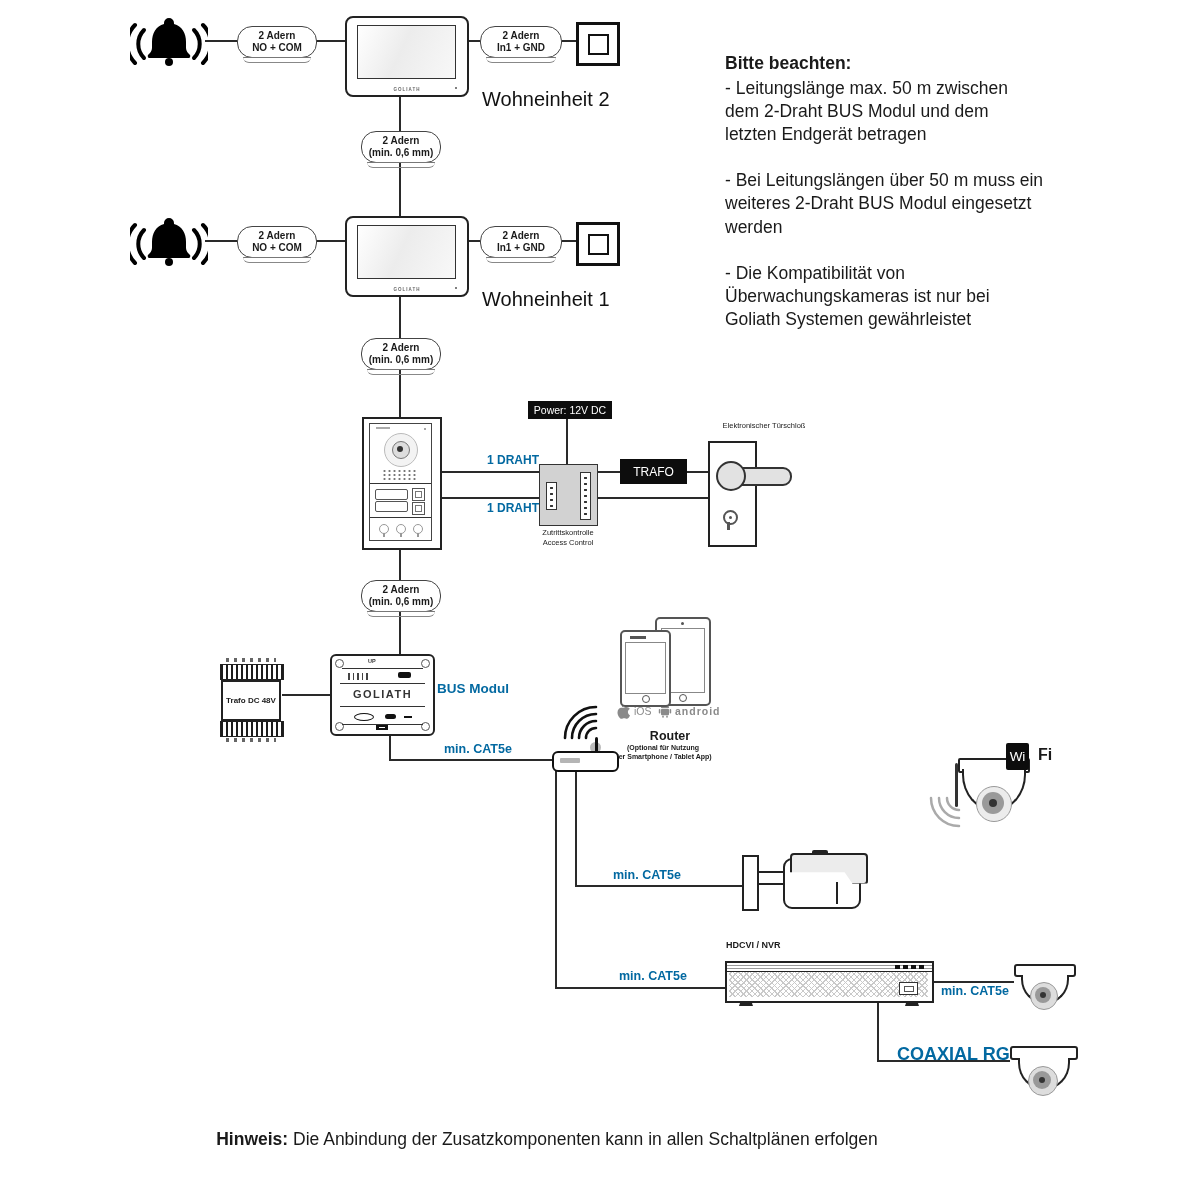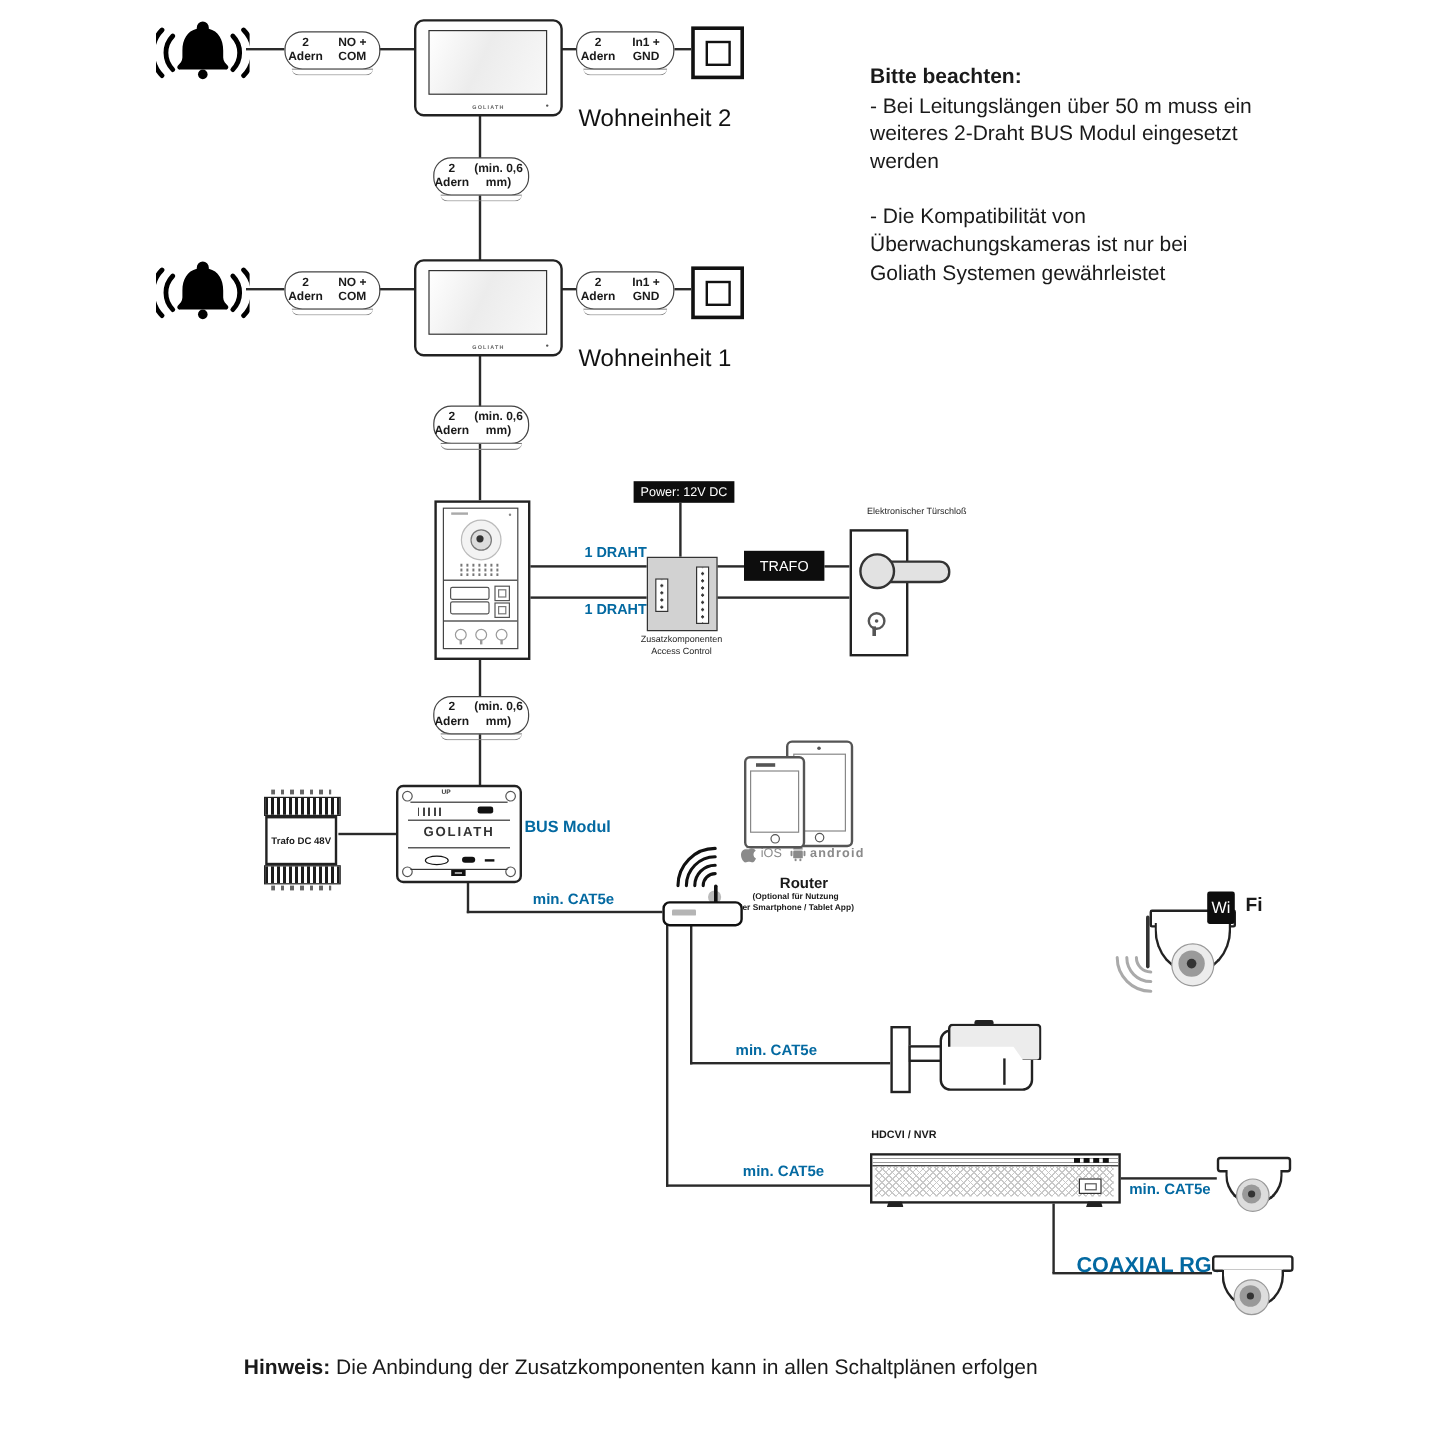--- a/index.html
+++ b/index.html
@@ -2,21 +2,21 @@
 <html><head>
 <meta charset="utf-8">
 <style>
   html,body{margin:0;padding:0;background:#fff;}
   #stage{position:relative;width:1200px;height:1200px;background:#fff;overflow:hidden;
          font-family:"Liberation Sans",sans-serif;color:#1a1a1a;}
   .abs{position:absolute;}
   .wh{position:absolute;height:2px;background:#2a2a2a;}
   .wv{position:absolute;width:2px;background:#2a2a2a;}
   .pill{position:absolute;width:78px;height:30px;border:1.2px solid #444;border-radius:15px;
-        background:#fff;display:flex;flex-direction:row;align-items:center;justify-content:center;
+        background:#fff;display:flex;flex-direction:column;align-items:center;justify-content:center;
         font-size:10px;font-weight:bold;line-height:1.25;text-align:center;z-index:3;}
   .pill::after{content:"";position:absolute;left:5px;right:5px;bottom:-6px;height:4px;
         border-top:1px solid #777;border-bottom:1px solid #888;border-radius:0 0 10px 10px;}
   .monitor{position:absolute;width:120px;height:77px;border:2.5px solid #222;border-radius:8px;background:#fff;z-index:2;}
   .monitor .scr{position:absolute;left:10px;top:7px;width:97px;height:52px;border:1.5px solid #333;
         background:linear-gradient(115deg,#ffffff 0%,#ececec 45%,#f8f8f8 100%);}
   .monitor .logo{position:absolute;left:0;right:0;bottom:3px;text-align:center;font-size:4.5px;
         letter-spacing:1px;color:#666;font-weight:bold;}
   .monitor .led{position:absolute;right:10px;bottom:6px;width:2px;height:2px;background:#555;border-radius:50%;}
   .btnicon{position:absolute;width:38px;height:38px;border:3px solid #111;background:#fff;
@@ -34,21 +34,21 @@
   .ds-icon::after{content:"";position:absolute;left:2.5px;top:8px;width:2px;height:4px;background:#999;}
   .term{position:absolute;background:#fff;border:1px solid #333;
         background-image:radial-gradient(circle,#333 1.1px,transparent 1.4px);
         background-size:100% 6px;background-position:center 2px;background-repeat:repeat-y;}
   .comb{position:absolute;width:62px;height:14px;border:1.5px solid #222;
         background:repeating-linear-gradient(90deg,#1c1c1c 0 2px,#fff 2px 5px);}
   .screwrow{position:absolute;width:50px;height:4px;
         background:repeating-linear-gradient(90deg,#666 0 3px,transparent 3px 8px);}
   .corner-screw{position:absolute;width:7px;height:7px;border:1.2px solid #555;border-radius:50%;}
   .divline{position:absolute;height:1px;background:#333;}
-  .footer{position:absolute;left:0;top:1129px;width:1068px;text-align:center;font-size:17.5px;}
+  .footer{position:absolute;left:0;top:1129px;width:1068px;text-align:center;font-size:17.5px;padding-left:13px;}
   .footer b{font-weight:bold;}
   .graylogo{color:#8a8a8a;}
 </style>
 </head>
 <body>
 
 <div id="stage">
 
   <svg class="abs" style="left:130px;top:12px;" width="78" height="64" viewBox="0 0 78 64">
     <path d="M39 6 a5 5 0 0 1 5 5 v1 c8 2 12 9 12 18 v6 c0 3 2 5 4 7 a2 2 0 0 1 -2 3 H20 a2 2 0 0 1 -2 -3 c2 -2 4 -4 4 -7 v-6 c0 -9 4 -16 12 -18 v-1 a5 5 0 0 1 5 -5 z" fill="#000"></path>
@@ -115,20 +115,23 @@
     </div>
   <div class="unitlbl" style="left:482px;top:288px;">Wohneinheit 1</div>
   <div class="wv" style="left:399px;top:293px;height:124px;"></div>
   <div class="pill" style="left:361px;top:338px;">
     <div>2 Adern</div>
     <div>(min. 0,6 mm)</div>
   </div>
 
   <div class="notes">
     <div class="t">Bitte beachten:</div>
+    <p class="prelines">- Leitungslänge max. 50 m zwischen
+dem 2-Draht BUS Modul und dem
+letzten Endgerät betragen</p>
     <p class="prelines">- Bei Leitungslängen über 50 m muss ein
 weiteres 2-Draht BUS Modul eingesetzt
 werden</p>
     <p class="prelines">- Die Kompatibilität von
 Überwachungskameras ist nur bei
 Goliath Systemen gewährleistet</p>
   </div>
 
   <div class="abs" style="left:362px;top:417px;width:76px;height:129px;border:2.5px solid #222;background:#fff;z-index:2;">
     <div class="abs" style="left:5px;top:4px;width:61px;height:116px;border:1.5px solid #444;">
@@ -165,21 +168,21 @@
   <div class="wv" style="left:566px;top:419px;height:45px;"></div>
   <div class="wh" style="left:438px;top:471px;width:101px;"></div>
   <div class="wh" style="left:438px;top:497px;width:101px;"></div>
   <div class="wirelbl" style="left:487px;top:453px;">1 DRAHT</div>
   <div class="wirelbl" style="left:487px;top:501px;">1 DRAHT</div>
   <div class="abs" style="left:539px;top:464px;width:57px;height:60px;background:#d2d2d2;border:1.5px solid #333;z-index:2;">
     <div class="term" style="left:6px;top:17px;width:9px;height:26px;"></div>
     <div class="term" style="left:40px;top:7px;width:9px;height:46px;"></div>
   </div>
   <div class="smalllbl" style="left:524px;top:528px;width:88px;">
-    <div>Zusatzkomponenten</div>
+    <div>Zutrittskontrolle</div>
     <div>Access Control</div>
   </div>
   <div class="wh" style="left:596px;top:471px;width:24px;"></div>
   <div class="blackbox" style="left:620px;top:459px;width:67px;height:25px;font-size:12px;">
     <span>TRAFO</span>
   </div>
   <div class="wh" style="left:687px;top:471px;width:21px;"></div>
   <div class="wh" style="left:596px;top:497px;width:112px;"></div>
 
   <div class="smalllbl" style="left:714px;top:421px;width:100px;">Elektronischer Türschloß</div>

